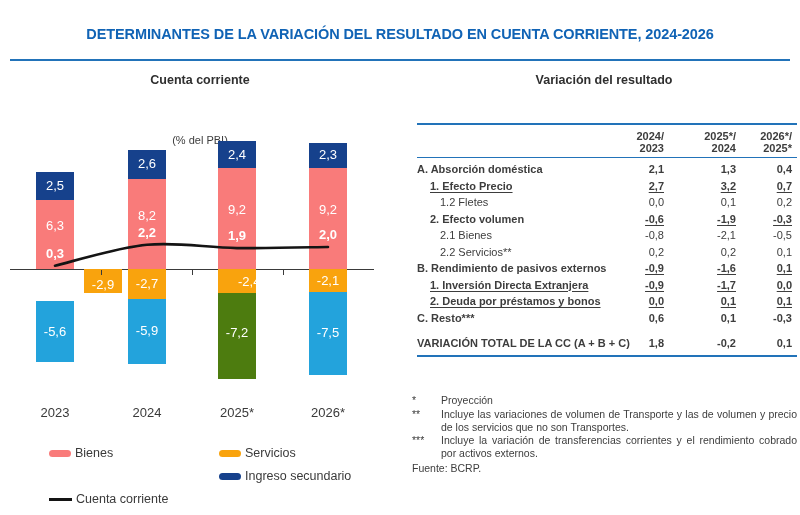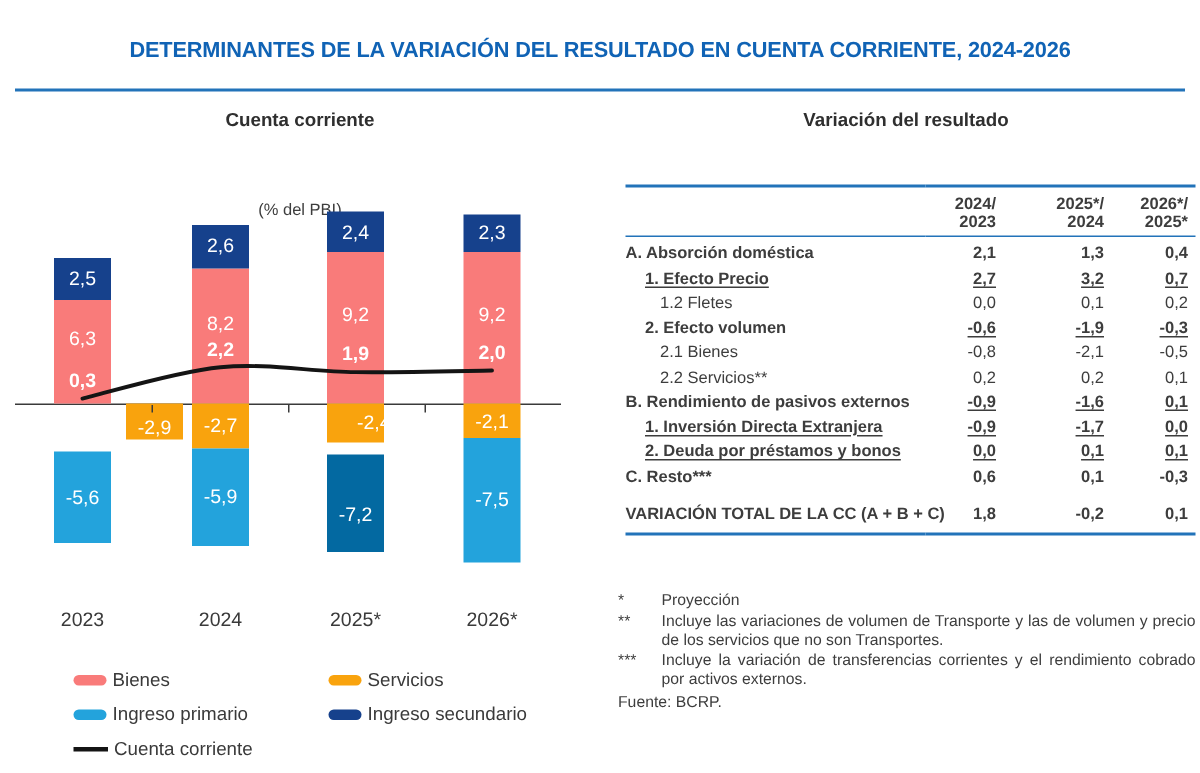--- a/index.html
+++ b/index.html
@@ -103,21 +103,21 @@
         <div class="tick" style="left: 192px;"></div>
         <div class="seg" style="left: 218px; top: 47.8px; height: 101.2px; background: rgb(249, 123, 122);">
           <div class="seg-label" style="top: 34.6px;">9,2</div>
         </div>
         <div class="seg" style="left: 218px; top: 21.4px; height: 26.4px; background: rgb(22, 65, 140);">
           <div class="seg-label" style="top: 5.2px;">2,4</div>
         </div>
         <div class="seg" style="left: 218px; top: 149px; height: 26.4px; background: rgb(249, 163, 13);">
           <div class="seg-label" style="top: 5.2px; margin-left: 20px;">-2,4</div>
         </div>
-        <div class="seg" style="left: 218px; top: 183px; height: 65px; background: #0369a1;">
+        <div class="seg" style="left: 218px; top: 173px; height: 86px; background: #4d7c0f;">
           <div class="seg-label" style="top: 31.6px;">-7,2</div>
         </div>
         <div class="xlab" style="left: 205px;">2025*</div>
         <div class="cc-label" style="left: 217px; top: 108.1px;">1,9</div>
         <div class="tick" style="left: 282.5px;"></div>
         <div class="seg" style="left: 309px; top: 47.8px; height: 101.2px; background: rgb(249, 123, 122);">
           <div class="seg-label" style="top: 34.6px;">9,2</div>
         </div>
         <div class="seg" style="left: 309px; top: 22.5px; height: 25.3px; background: rgb(22, 65, 140);">
           <div class="seg-label" style="top: 4.65px;">2,3</div>
@@ -135,24 +135,20 @@
         </svg>
       </div>
     <div class="legend" id="legend">
         <div class="legend-item" style="left: 49px; top: 2px;">
           <span class="swatch" style="background: rgb(249, 123, 122);"></span>
           <span>Bienes</span>
         </div>
         <div class="legend-item" style="left: 219px; top: 2px;">
           <span class="swatch" style="background: rgb(249, 163, 13);"></span>
           <span>Servicios</span>
-        </div>
-        <div class="legend-item" style="left: 49px; top: 25px;">
-          <span class="swatch" style="background: rgb(35, 163, 220);"></span>
-          <span>Ingreso primario</span>
         </div>
         <div class="legend-item" style="left: 219px; top: 25px;">
           <span class="swatch" style="background: rgb(22, 65, 140);"></span>
           <span>Ingreso secundario</span>
         </div>
         <div class="legend-item" style="left: 49px; top: 48px;">
           <span class="swatch-line"></span>
           <span>Cuenta corriente</span>
         </div>
       </div>

